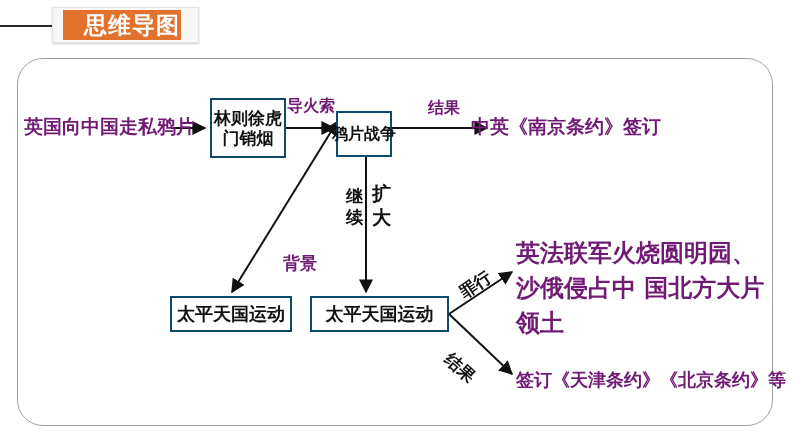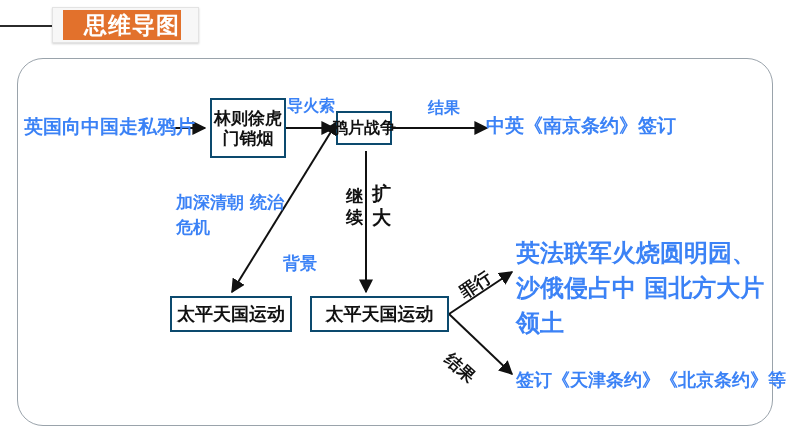--- a/index.html
+++ b/index.html
@@ -87,21 +87,21 @@
     font-weight: bold;
     font-family: "DejaVu Serif", "Liberation Serif", serif;
     line-height: 1.18;
     white-space: nowrap;
   }
   .node span { display: block; }
 
   
   .plain {
     position: absolute;
-    color: #3b82f6;
+    color: #701a75;
     font-family: "DejaVu Serif", "Liberation Serif", serif;
     white-space: nowrap;
     line-height: 1.3;
   }
   .plain.bold { font-weight: bold; }
   .multi { white-space: normal; }
 
   
   .vstack {
     position: absolute;
@@ -170,49 +170,45 @@
     <line x1="449" y1="314" x2="512" y2="374" stroke="#111111" stroke-width="2" marker-end="url(#ah)"></line>
   </svg>
 
   <div class="plain bold" style="left:24px; top:114px; font-size:19px;">英国向中国走私鸦片</div>
 
   <div class="node" style="left:210px; top:98px; width:76px; height:60px; font-size:17px;">
     <span>林则徐虎</span>
     <span>门销烟</span>
   </div>
 
-  <div class="node" style="left:336px; top:111px; width:56px; height:34px; font-size:16px;">
+  <div class="node" style="left:336px; top:111px; width:56px; height:46px; font-size:16px;">
     <span>鸦片战争</span>
   </div>
 
-  <div class="plain bold" style="left:486px; top:114px; font-size:19px;font-family:Liberation Serif, serif;">中英《南京条约》签订</div>
+  <div class="plain bold" style="left:471px; top:114px; font-size:19px;">中英《南京条约》签订</div>
 
   <div class="node" style="left:170px; top:296px; width:122px; height:36px; font-size:18px;">
     <span>太平天国运动</span>
   </div>
 
   <div class="node" style="left:310px; top:296px; width:139px; height:36px; font-size:18px;">
     <span>太平天国运动</span>
   </div>
 
   <div class="plain bold multi" style="left:516px; top:236px; width:250px; font-size:24px; line-height:1.45;">
     <span>英法联军火烧圆明园、沙俄侵占中</span>
     <span>国北方大片领土</span>
   </div>
 
   <div class="plain bold" style="left:516px; top:368px; font-size:18px;">签订《天津条约》《北京条约》等</div>
 
   <div class="plain bold" style="left:287px; top:96px; font-size:16px;">导火索</div>
 
   <div class="plain bold" style="left:428px; top:98px; font-size:16px;">结果</div>
 
-  <div class="plain bold multi" style="left:176px; top:190px; width:110px; font-size:17px; line-height:1.45;">
-    <span>加深清朝</span>
-    <span>统治危机</span>
-  </div>
 
   <div class="plain bold" style="left:283px; top:216px; font-size:17px;margin-top:36px;">背景</div>
 
   <div class="vstack" style="left:346px; top:186px; font-size:17px; font-weight:bold;">
     <span>继</span>
     <span>续</span>
   </div>
 
   <div class="vstack" style="left:372px; top:182px; font-size:19px; font-weight:bold;">
     <span>扩</span>

